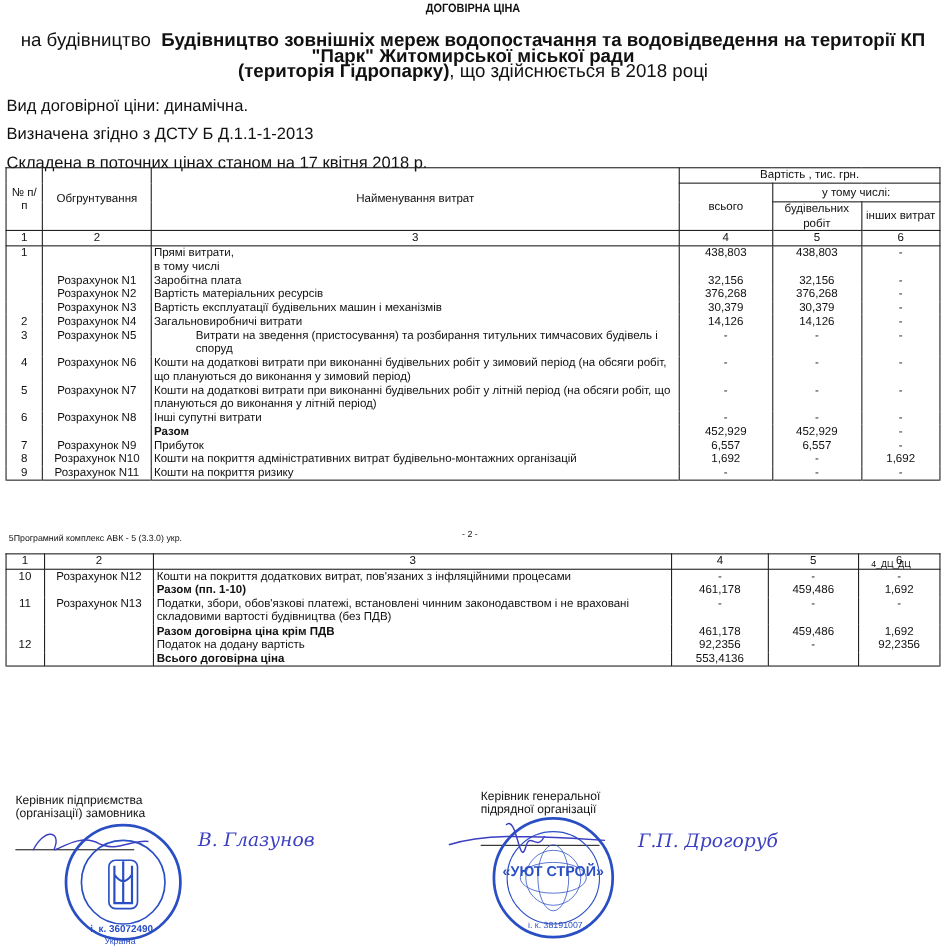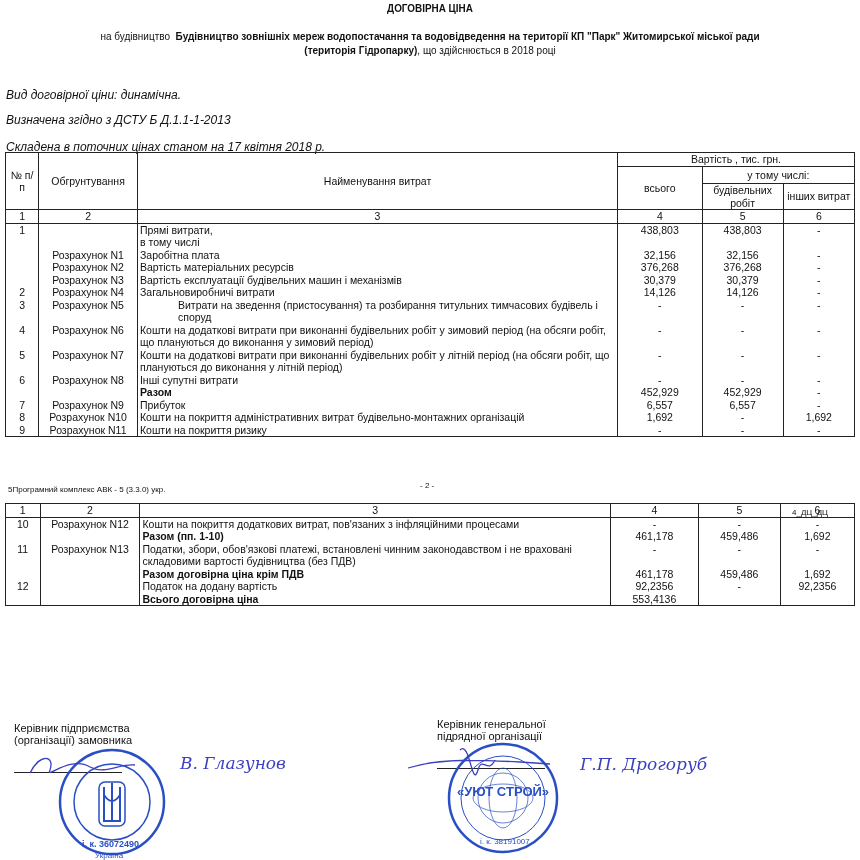--- a/index.html
+++ b/index.html
@@ -1,21 +1,21 @@
 <!DOCTYPE html>
 <html><head>
 <meta charset="utf-8">
 <style>
   html,body{margin:0;padding:0;background:#fff;}
   body{width:860px;height:860px;position:relative;overflow:hidden;font-family:"Liberation Sans",sans-serif;color:#111;}
   .abs{position:absolute;}
   .title{left:0;width:860px;top:2px;text-align:center;font-weight:bold;font-size:11px;transform:scaleX(0.9);}
-  .subtitle{left:0;width:860px;top:30px;text-align:center;font-size:10px;line-height:14px;}
+  .subtitle{left:0;width:860px;top:30px;text-align:center;font-size:17px;line-height:14px;}
   .subtitle b{font-weight:bold;}
-  .meta{left:6px;font-size:12px;font-style:italic;}
+  .meta{left:6px;font-size:15px;}
   table{border-collapse:collapse;position:absolute;font-size:10.5px;}
   td{padding:0 2px;vertical-align:top;line-height:12.5px;}
   .t1{left:5px;top:152px;width:850px;border:1.5px solid #222;}
   .t1 td, .t2 td{border-left:1px solid #222;border-right:1px solid #222;}
   .hdr td{border:1px solid #222;text-align:center;vertical-align:middle;}
   .nums td{border:1px solid #222;text-align:center;height:12px;}
   .c1{width:30px;text-align:center;}
   .c2{width:96px;text-align:center;}
   .c3{width:476px;margin-left:47px;}
   .c4{width:84px;text-align:center;}

